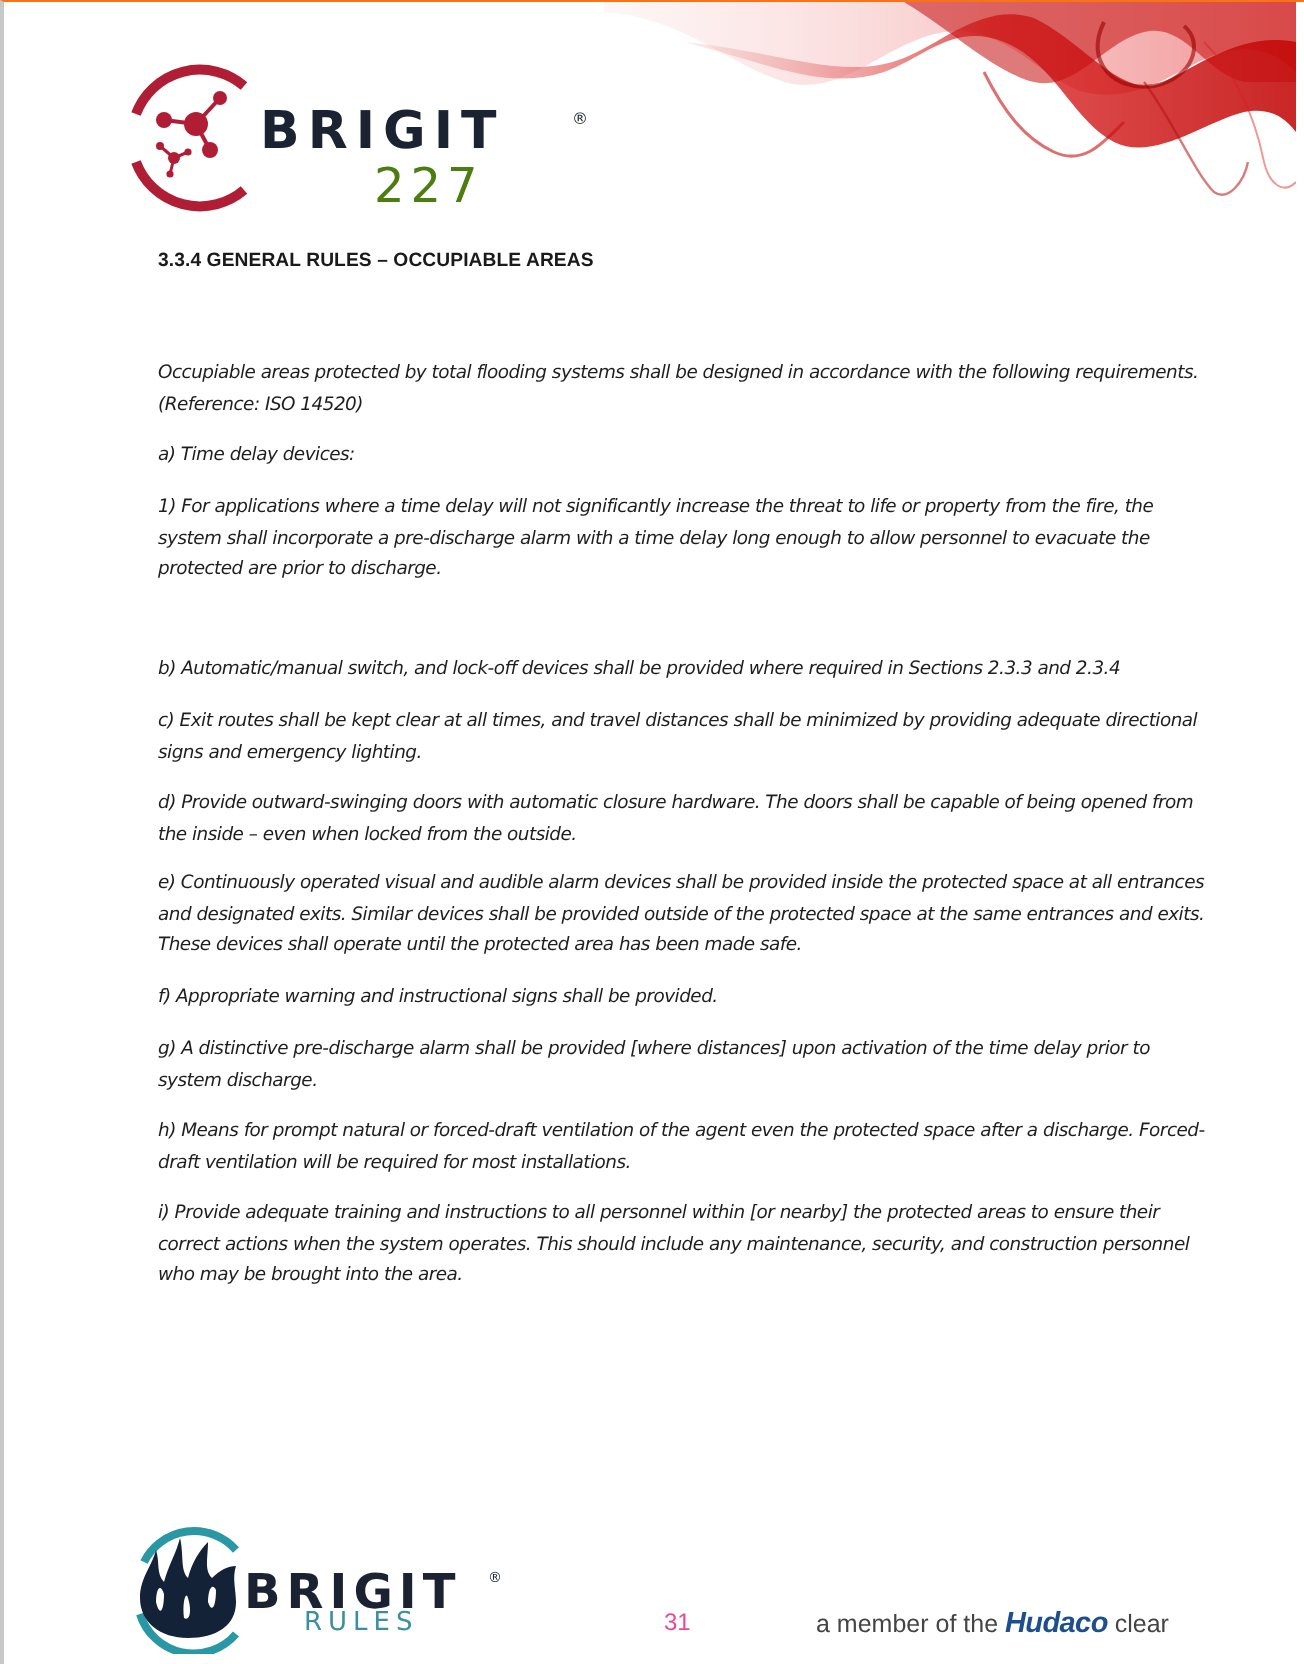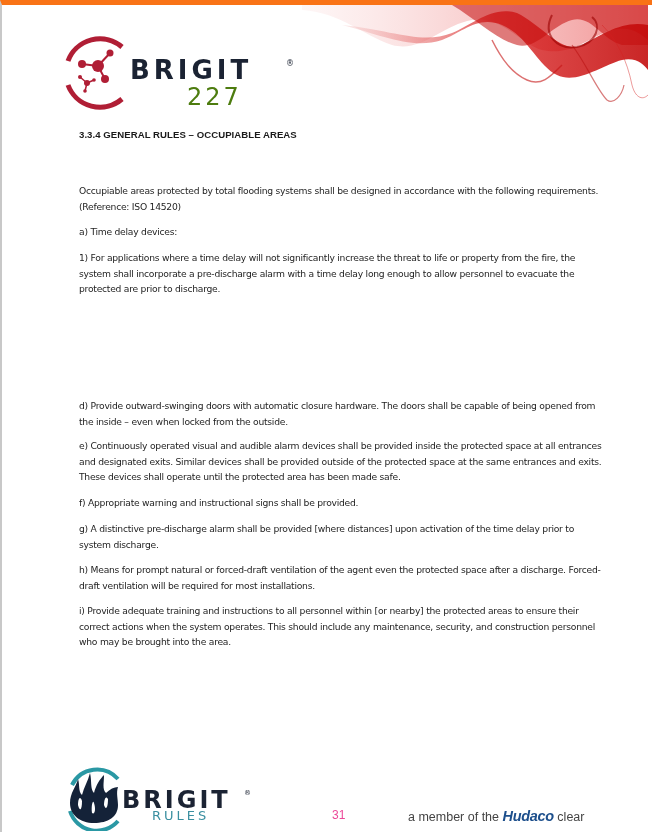--- a/index.html
+++ b/index.html
@@ -3,21 +3,21 @@
 <meta charset="utf-8">
 <style>
   * { box-sizing: border-box; margin: 0; padding: 0; }
   html, body { width: 652px; height: 832px; background: #ffffff; overflow: hidden; }
   body { position: relative; font-family: "Liberation Sans", sans-serif; color: #1a1a1a; }
 
   .page {
     position: absolute; left: 0; top: 0; width: 652px; height: 832px;
     background: #ffffff;
     border-left: 2px solid #c8c8c8;
-    border-top: 5px solid #f97316;
+    border-top: 1px solid #f97316;
   }
 
   
   .smoke { position: absolute; left: 300px; top: 0; width: 346px; height: 100px; }
 
   
   .logo-top { position: absolute; left: 58px; top: 28px; width: 260px; height: 80px; }
   .logo-top .brand-word {
     position: absolute; left: 70px; top: 22px;
     font-family: "DejaVu Sans", sans-serif; font-weight: bold;
@@ -34,21 +34,21 @@
 
   
   .content { position: absolute; left: 77px; top: 124px; width: 520px; }
   .section-title {
     font-family: "Liberation Sans", sans-serif; font-weight: bold; font-size: 9.6px;
     color: #1a1a1a; letter-spacing: 0.05px;
   }
   .para {
     position: absolute; left: 77px; width: 525px;
     font-family: "DejaVu Sans", sans-serif; font-size: 9.2px; line-height: 15.5px;
-    color: #1e1e1e; letter-spacing: -0.25px;
+    color: #1e1e1e; letter-spacing: -0.25px; font-style: italic;
   }
 
   
   .logo-bottom { position: absolute; left: 62px; top: 760px; width: 200px; height: 66px; }
   .logo-bottom .brand-word {
     position: absolute; left: 58px; top: 21px;
     font-family: "DejaVu Sans", sans-serif; font-weight: bold;
     font-size: 24px; letter-spacing: 3px; color: #1b2333;
   }
   .logo-bottom .brand-reg {
@@ -121,20 +121,22 @@
     <span class="brand-sub">227</span>
   </div>
 
   <div class="content">
     <div class="section-title">3.3.4  GENERAL RULES – OCCUPIABLE AREAS</div>
   </div>
 
   <p class="para" style="top:178px;">Occupiable areas protected by total flooding systems shall be designed in accordance with the following requirements. (Reference: ISO 14520)</p>
   <p class="para" style="top:219px;">a) Time delay devices:</p>
   <p class="para" style="top:245px;">1) For applications where a time delay will not significantly increase the threat to life or property from the fire, the system shall incorporate a pre-discharge alarm with a time delay long enough to allow personnel to evacuate the protected are prior to discharge.</p>
+  <p class="para" style="top:326px;">b) Automatic/manual switch, and lock-off devices shall be provided where required in Sections 2.3.3 and 2.3.4</p>
+  <p class="para" style="top:352px;">c) Exit routes shall be kept clear at all times, and travel distances shall be minimized by providing adequate directional signs and emergency lighting.</p>
   <p class="para" style="top:393px;">d) Provide outward-swinging doors with automatic closure hardware. The doors shall be capable of being opened from the inside – even when locked from the outside.</p>
   <p class="para" style="top:433px;">e) Continuously operated visual and audible alarm devices shall be provided inside the protected space at all entrances and designated exits. Similar devices shall be provided outside of the protected space at the same entrances and exits. These devices shall operate until the protected area has been made safe.</p>
   <p class="para" style="top:490px;">f) Appropriate warning and instructional signs shall be provided.</p>
   <p class="para" style="top:516px;">g) A distinctive pre-discharge alarm shall be provided [where distances] upon activation of the time delay prior to system discharge.</p>
   <p class="para" style="top:557px;">h) Means for prompt natural or forced-draft ventilation of the agent even the protected space after a discharge. Forced-draft ventilation will be required for most installations.</p>
   <p class="para" style="top:598px;">i) Provide adequate training and instructions to all personnel within [or nearby] the protected areas to ensure their correct actions when the system operates. This should include any maintenance, security, and construction personnel who may be brought into the area.</p>
 
   <div class="logo-bottom">
     <svg width="60" height="66" viewBox="0 0 60 66" style="position:absolute;left:0;top:0;">
       <path d="M8,20 A28,28 0 0 1 54,14" fill="none" stroke="#2a98a4" stroke-width="4"></path>

